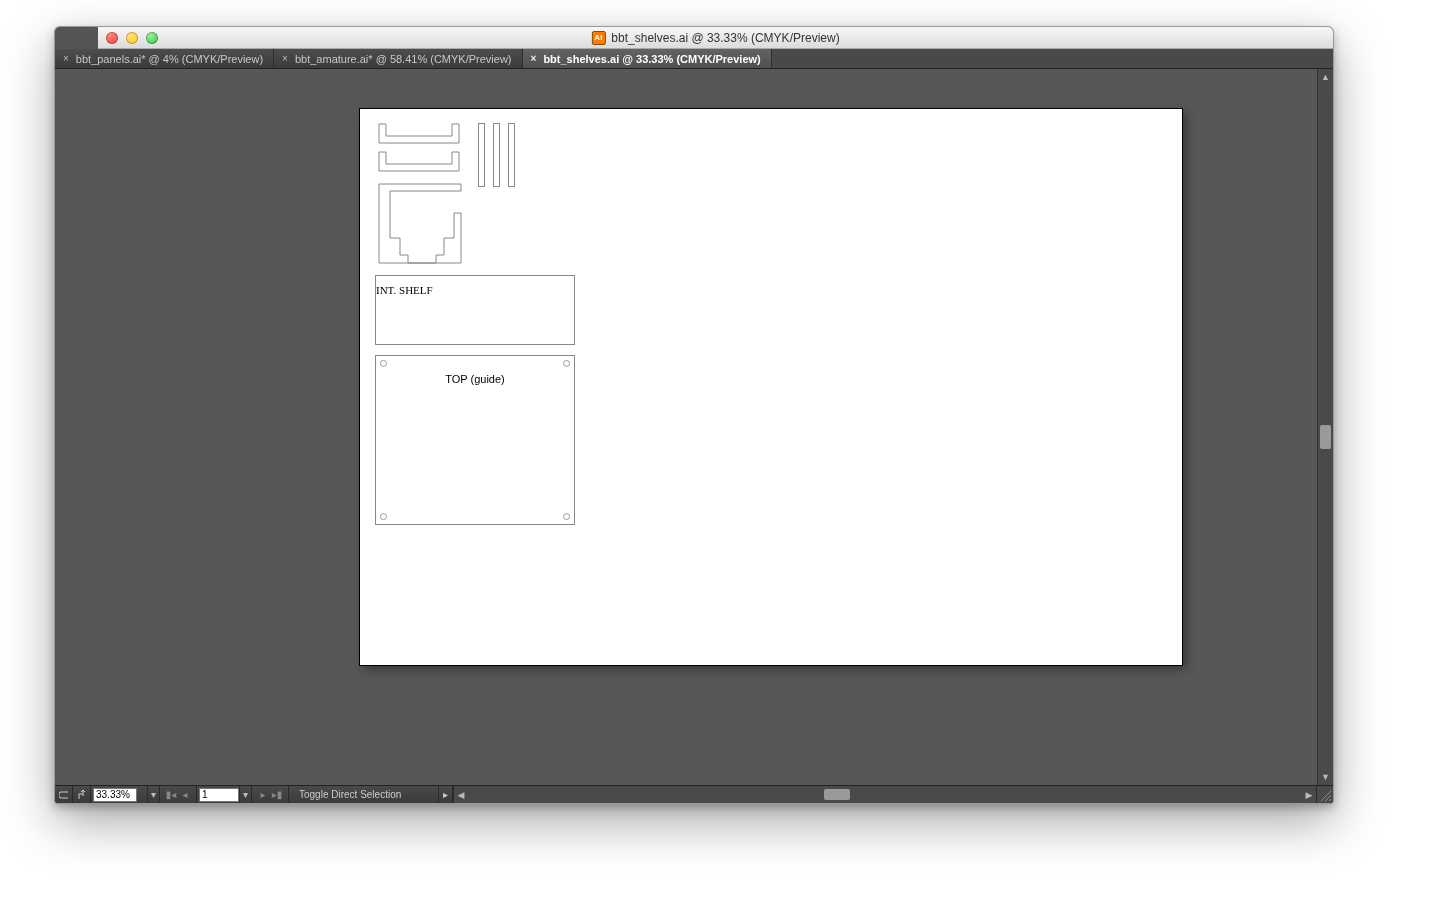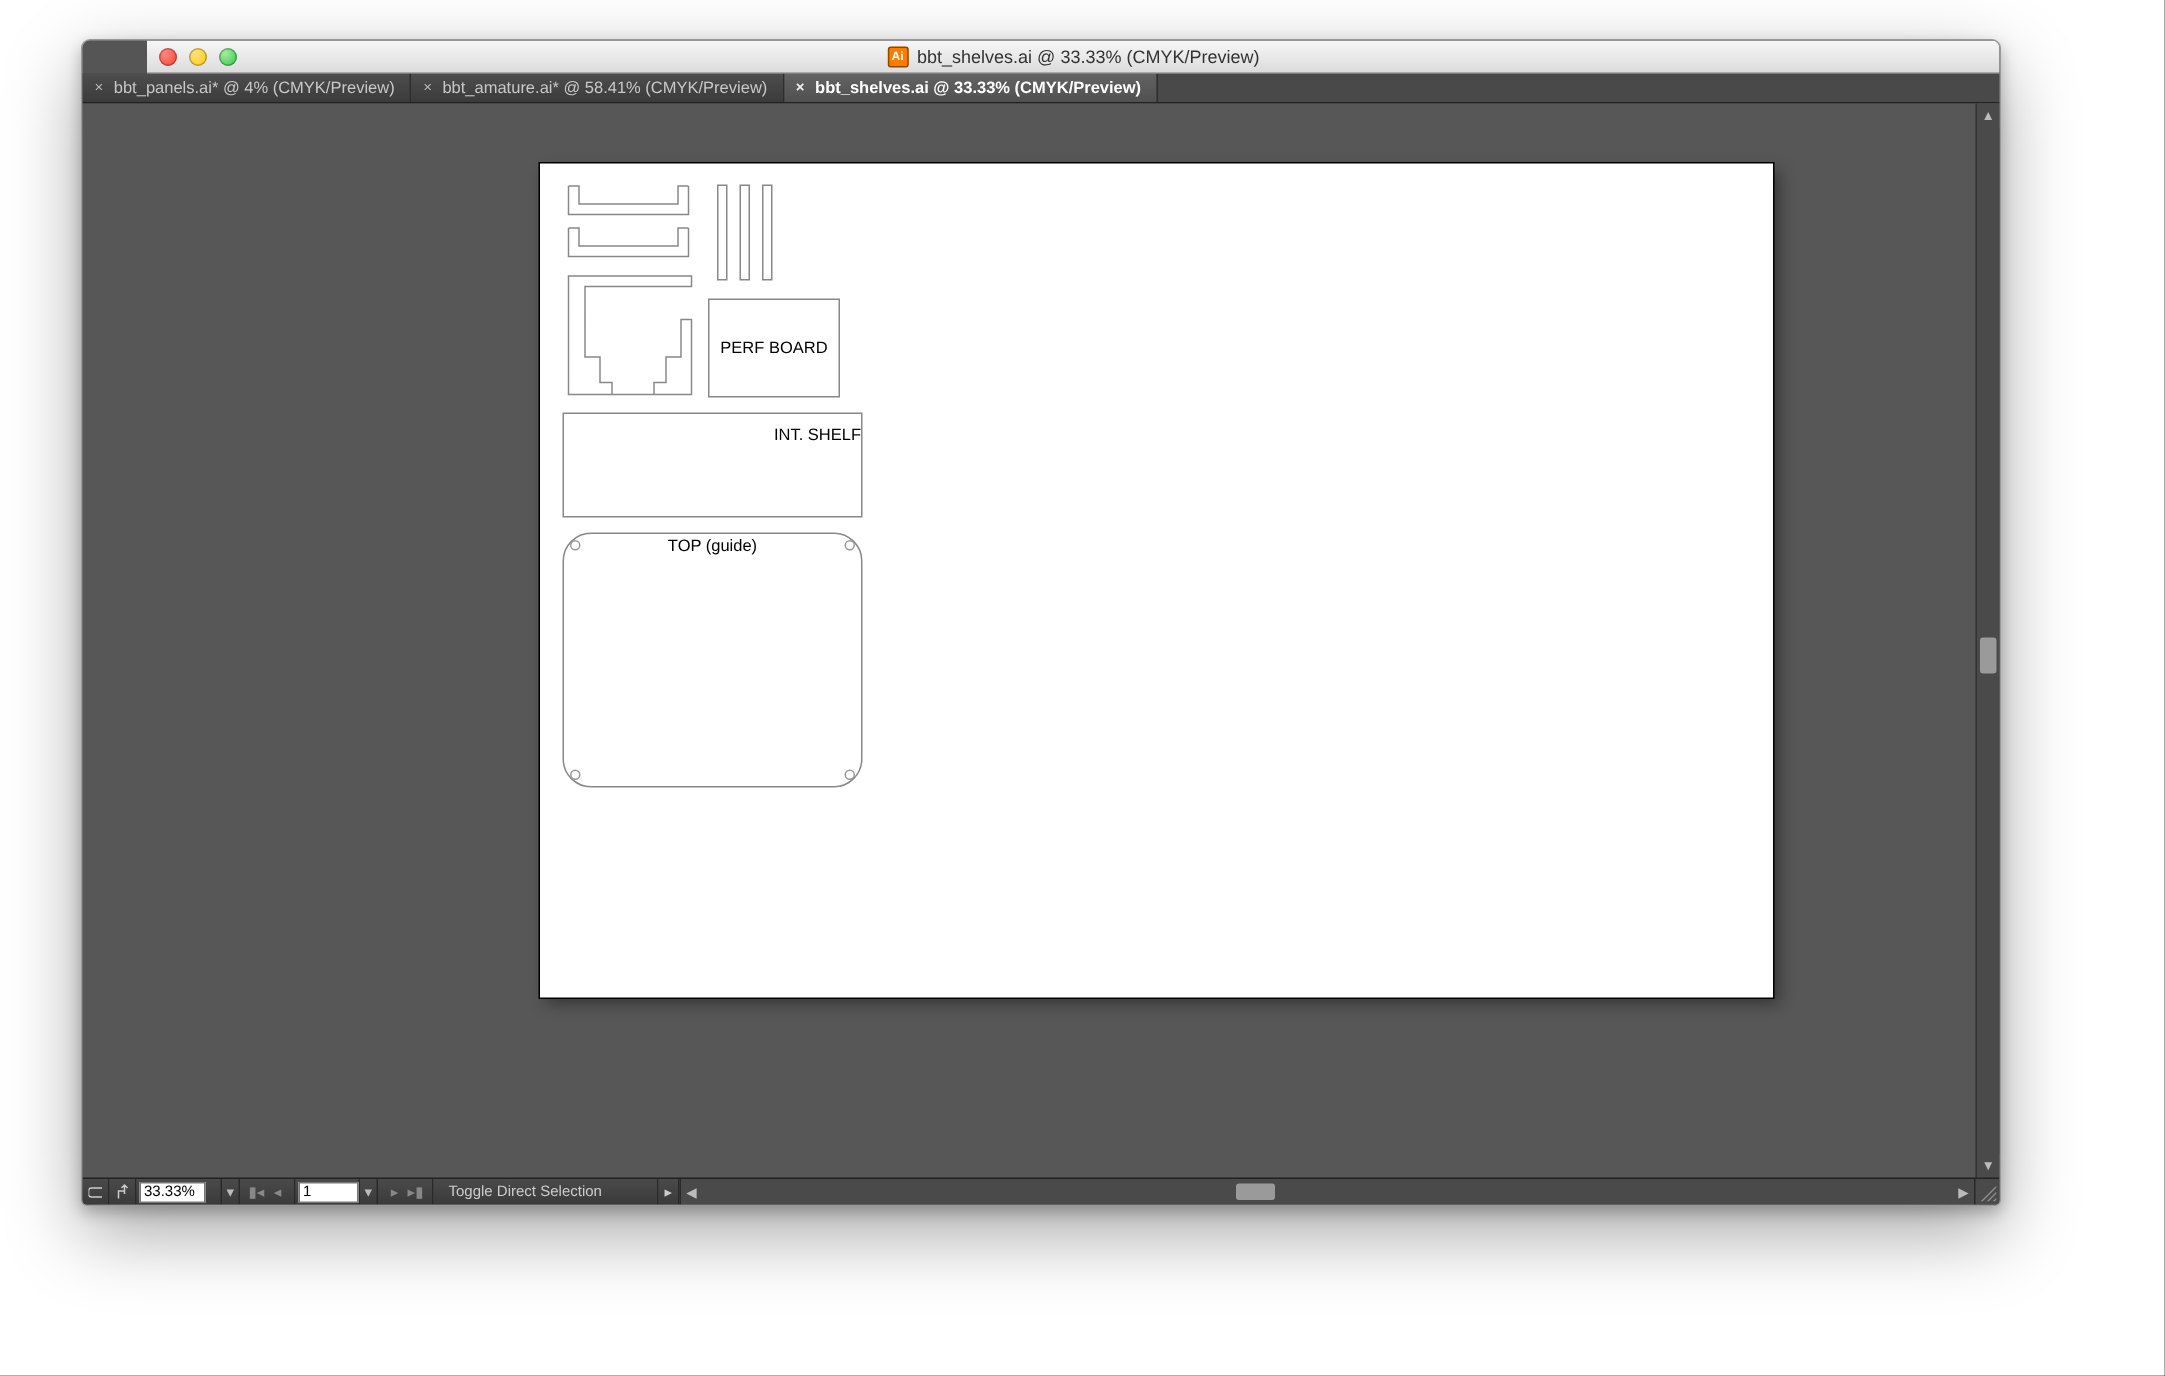--- a/index.html
+++ b/index.html
@@ -214,29 +214,26 @@
         </svg>
 
         <div class="shp" style="left:118px; top:14px; width:7px; height:64px;"></div>
         <div class="shp" style="left:133px; top:14px; width:7px; height:64px;"></div>
         <div class="shp" style="left:148px; top:14px; width:7px; height:64px;"></div>
 
         <svg style="position:absolute; left:18px; top:74px;" width="84" height="82">
           <path d="M1 1 L83 1 L83 8 L12 8 L12 55 L22 55 L22 72 L30 72 L30 80 L58 80 L58 72 L66 72 L66 55 L76 55 L76 30 L83 30 L83 80 L1 80 Z" fill="none" stroke="#888" stroke-width="1"></path>
         </svg>
 
-        <div class="shp" style="left:112px; top:90px; width:88px; height:66px; display:flex; align-items:center; justify-content:center;">
-          <span class="label">PERF BOARD</span>
+
+        <div class="shp" style="left:15px; top:166px; width:200px; height:70px; padding-top:8px;">
+          <div class="label" style="text-align:left;font-family:Liberation Serif, serif;">INT. SHELF</div>
         </div>
 
-        <div class="shp" style="left:15px; top:166px; width:200px; height:70px; padding-top:8px;">
-          <div class="label" style="text-align:right;">INT. SHELF</div>
-        </div>
-
-        <div class="shp" style="left:15px; top:246px; width:200px; height:170px; padding-top:2px;border-radius:19px;">
+        <div class="shp" style="left:15px; top:246px; width:200px; height:170px; padding-top:17px;">
           <div class="label" style="text-align:center;">TOP (guide)</div>
           <div class="dot" style="left:4px; top:4px;"></div>
           <div class="dot" style="right:4px; top:4px;"></div>
           <div class="dot" style="left:4px; bottom:4px;"></div>
           <div class="dot" style="right:4px; bottom:4px;"></div>
         </div>
 
       </div>
     </div>
 

